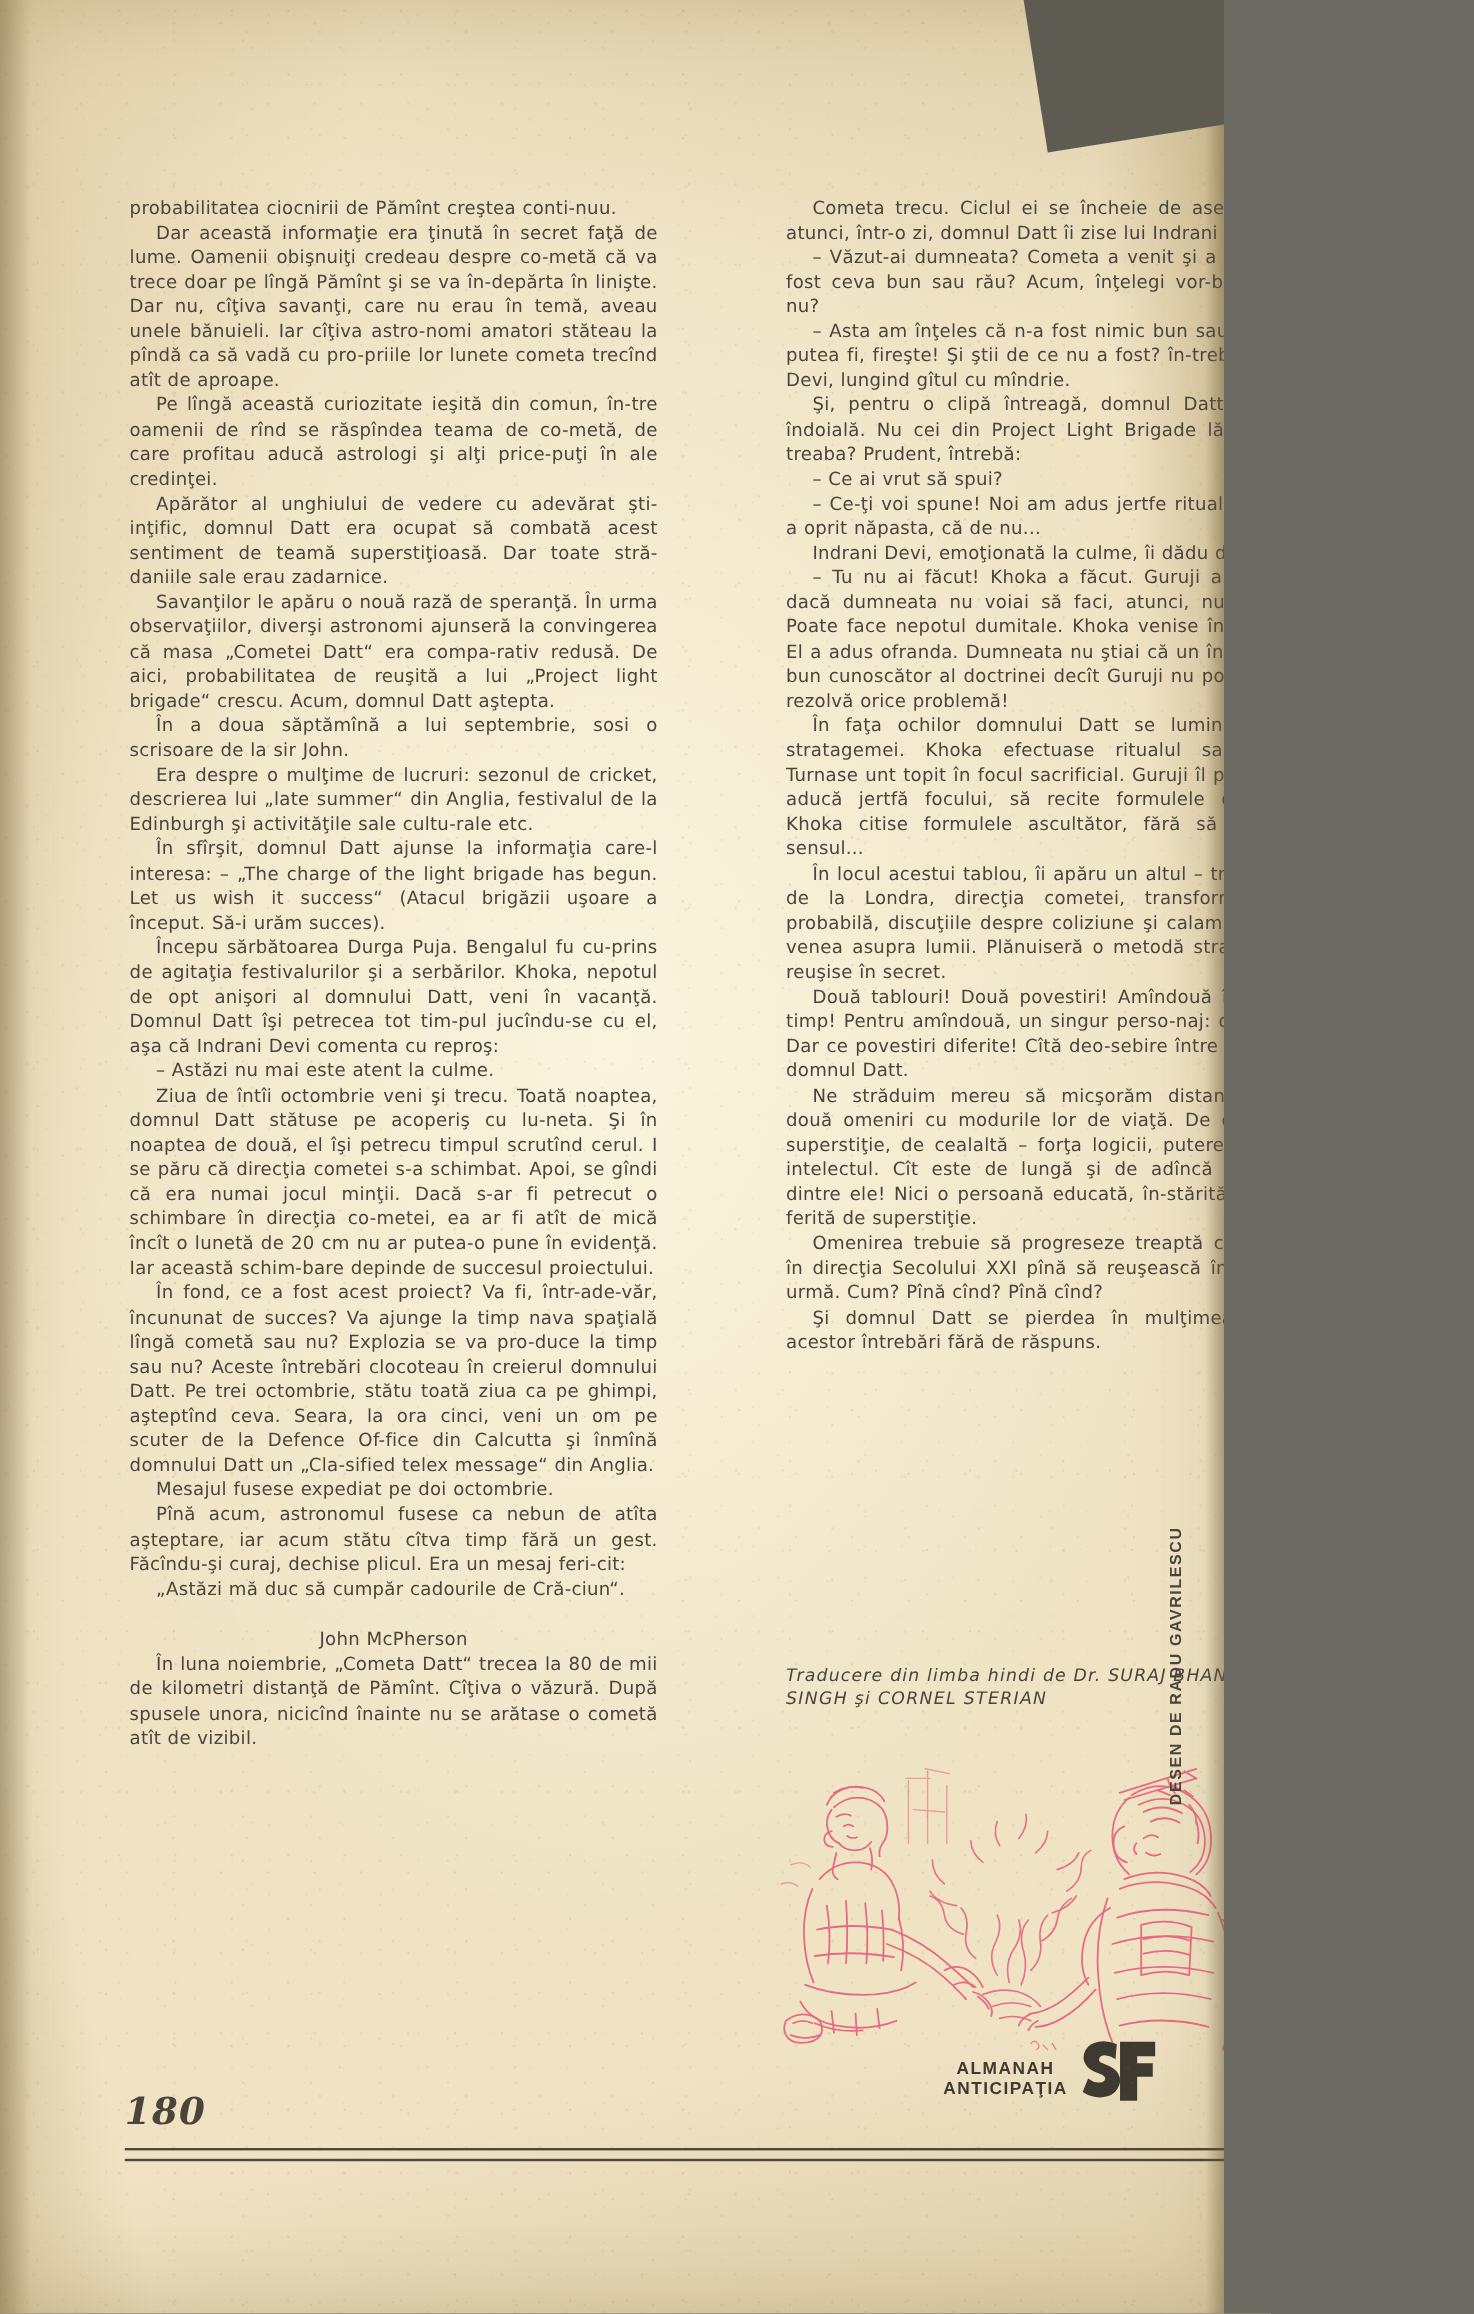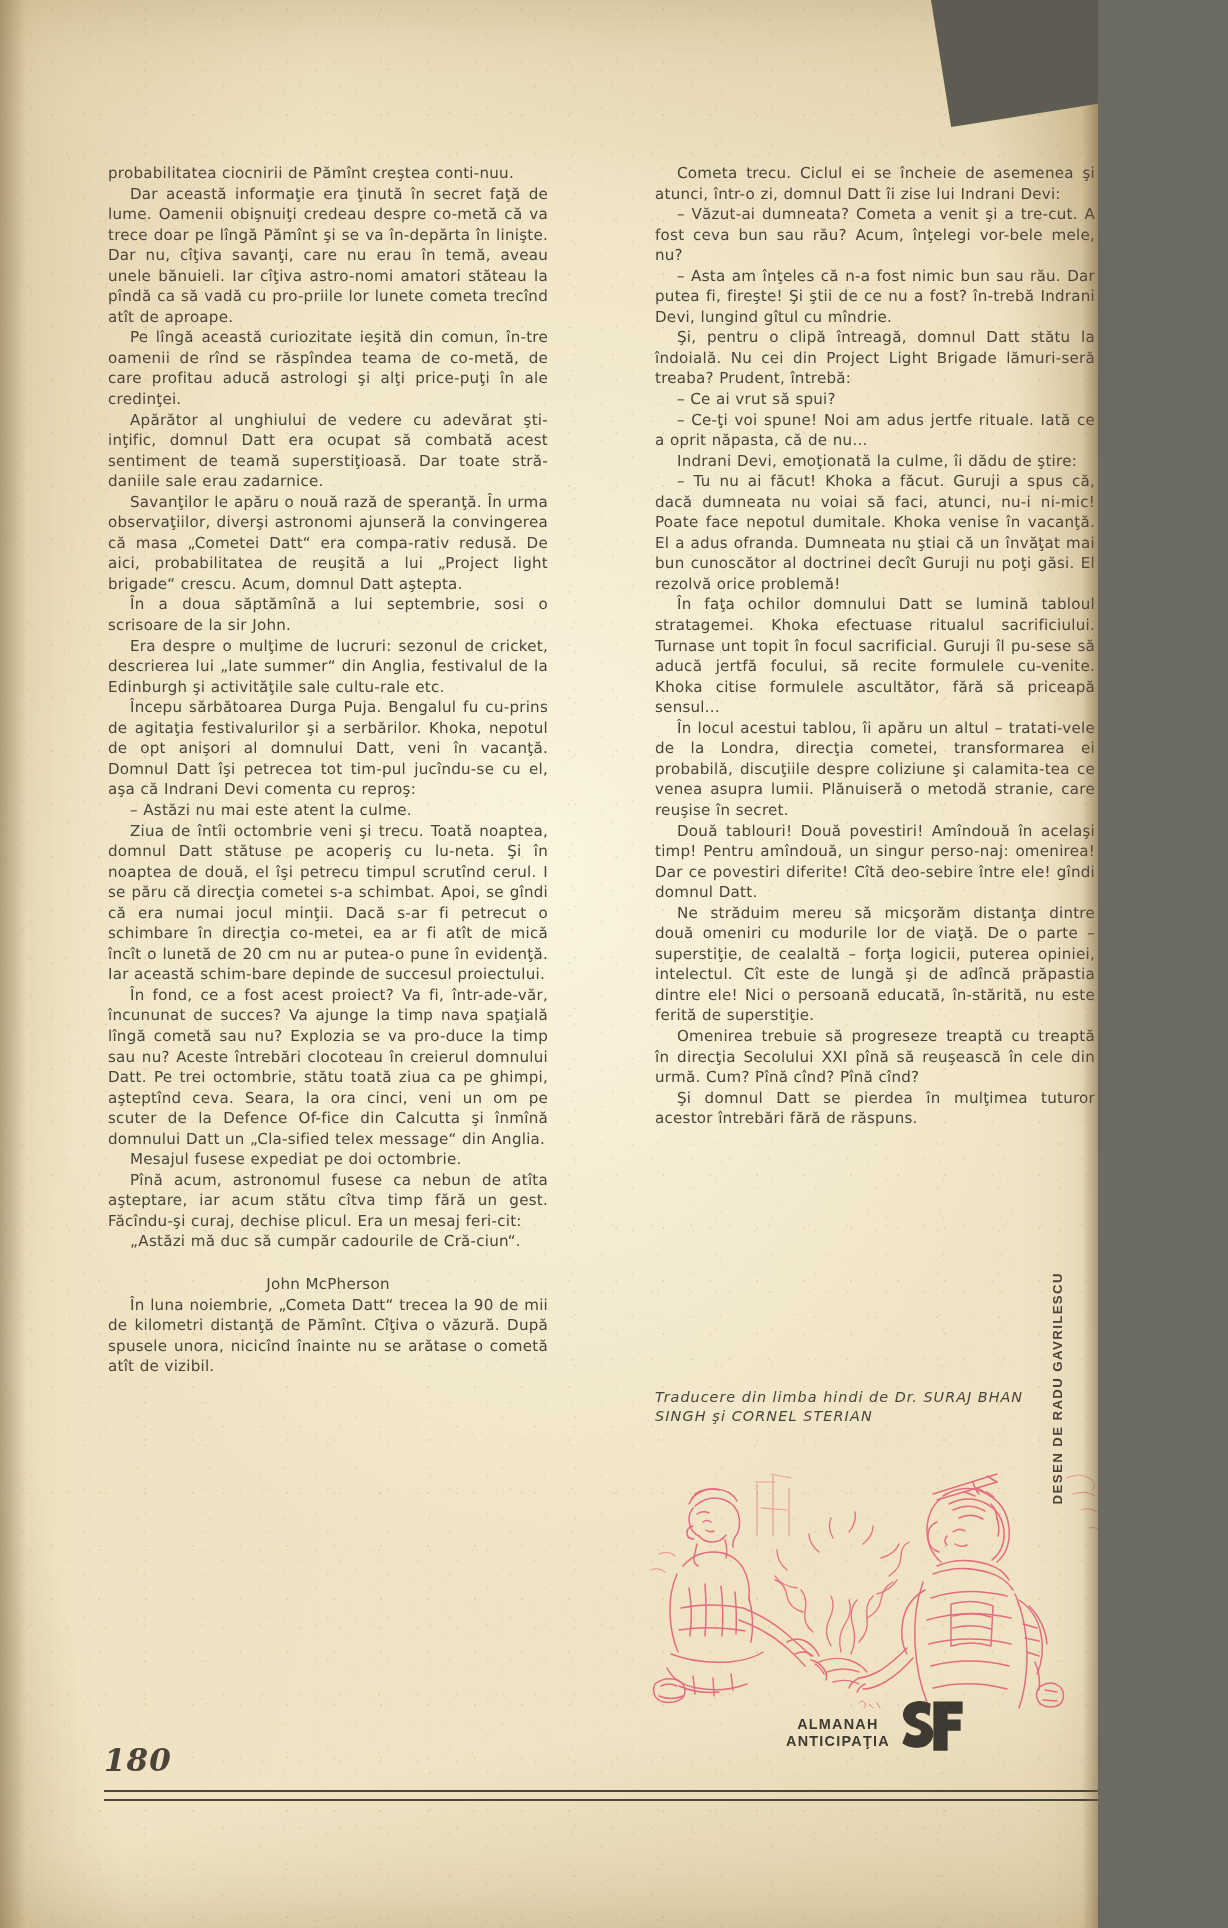--- a/index.html
+++ b/index.html
@@ -7,21 +7,21 @@
     padding: 0;
     background: #6b6b63;
   }
   body {
     font-family: "DejaVu Sans", sans-serif;
   }
 
   
   #page {
     position: relative;
-    width: 1098px;
+    width: 1020px;
     height: 1928px;
     overflow: hidden;
     background: #efe3c4;
     background-image:
       radial-gradient(ellipse 70% 55% at 50% 45%, rgba(255,250,232,0.75) 0%, rgba(255,248,226,0.0) 70%),
       linear-gradient(103deg, rgba(208,186,140,0.45) 0%, rgba(240,225,188,0.1) 22%, rgba(255,250,232,0.0) 45%),
       linear-gradient(190deg, rgba(196,174,126,0.38) 0%, rgba(255,250,230,0) 14%),
       linear-gradient(350deg, rgba(190,168,120,0.40) 0%, rgba(255,250,230,0) 13%),
       linear-gradient(78deg, rgba(186,164,116,0.42) 0%, rgba(255,250,230,0) 9%),
       linear-gradient(265deg, rgba(176,152,104,0.48) 0%, rgba(255,250,230,0) 10%);
@@ -195,29 +195,30 @@
 <div id="page">
 
   <div class="col" id="col-left">
     <p class="noindent">probabilitatea ciocnirii de Pămînt creştea conti-nuu.</p>
     <p>Dar această informaţie era ţinută în secret faţă de lume. Oamenii obişnuiţi credeau despre co-metă că va trece doar pe lîngă Pămînt şi se va în-depărta în linişte. Dar nu, cîţiva savanţi, care nu erau în temă, aveau unele bănuieli. Iar cîţiva astro-nomi amatori stăteau la pîndă ca să vadă cu pro-priile lor lunete cometa trecînd atît de aproape.</p>
     <p>Pe lîngă această curiozitate ieşită din comun, în-tre oamenii de rînd se răspîndea teama de co-metă, de care profitau aducă astrologi şi alţi price-puţi în ale credinţei.</p>
     <p>Apărător al unghiului de vedere cu adevărat şti-inţific, domnul Datt era ocupat să combată acest sentiment de teamă superstiţioasă. Dar toate stră-daniile sale erau zadarnice.</p>
     <p>Savanţilor le apăru o nouă rază de speranţă. În urma observaţiilor, diverşi astronomi ajunseră la convingerea că masa „Cometei Datt“ era compa-rativ redusă. De aici, probabilitatea de reuşită a lui „Project light brigade“ crescu. Acum, domnul Datt aştepta.</p>
     <p>În a doua săptămînă a lui septembrie, sosi o scrisoare de la sir John.</p>
     <p>Era despre o mulţime de lucruri: sezonul de cricket, descrierea lui „late summer“ din Anglia, festivalul de la Edinburgh şi activităţile sale cultu-rale etc.</p>
+    <p>În sfîrşit, domnul Datt ajunse la informaţia care-l interesa: – „The charge of the light brigade has begun. Let us wish it success“ (Atacul brigăzii uşoare a început. Să-i urăm succes).</p>
     <p>Începu sărbătoarea Durga Puja. Bengalul fu cu-prins de agitaţia festivalurilor şi a serbărilor. Khoka, nepotul de opt anişori al domnului Datt, veni în vacanţă. Domnul Datt îşi petrecea tot tim-pul jucîndu-se cu el, aşa că Indrani Devi comenta cu reproş:</p>
     <p>– Astăzi nu mai este atent la culme.</p>
     <p>Ziua de întîi octombrie veni şi trecu. Toată noaptea, domnul Datt stătuse pe acoperiş cu lu-neta. Şi în noaptea de două, el îşi petrecu timpul scrutînd cerul. I se păru că direcţia cometei s-a schimbat. Apoi, se gîndi că era numai jocul minţii. Dacă s-ar fi petrecut o schimbare în direcţia co-metei, ea ar fi atît de mică încît o lunetă de 20 cm nu ar putea-o pune în evidenţă. Iar această schim-bare depinde de succesul proiectului.</p>
     <p>În fond, ce a fost acest proiect? Va fi, într-ade-văr, încununat de succes? Va ajunge la timp nava spaţială lîngă cometă sau nu? Explozia se va pro-duce la timp sau nu? Aceste întrebări clocoteau în creierul domnului Datt. Pe trei octombrie, stătu toată ziua ca pe ghimpi, aşteptînd ceva. Seara, la ora cinci, veni un om pe scuter de la Defence Of-fice din Calcutta şi înmînă domnului Datt un „Cla-sified telex message“ din Anglia.</p>
     <p>Mesajul fusese expediat pe doi octombrie.</p>
     <p>Pînă acum, astronomul fusese ca nebun de atîta aşteptare, iar acum stătu cîtva timp fără un gest. Făcîndu-şi curaj, dechise plicul. Era un mesaj feri-cit:</p>
     <p>„Astăzi mă duc să cumpăr cadourile de Cră-ciun“.</p>
     <p class="sig">John McPherson</p>
-    <p>În luna noiembrie, „Cometa Datt“ trecea la 90 de mii de kilometri distanţă de Pămînt. Cîţiva o văzură. După spusele unora, nicicînd înainte nu se arătase o cometă atît de vizibil.</p>
+    <p>În luna noiembrie, „Cometa Datt“ trecea la 80 de mii de kilometri distanţă de Pămînt. Cîţiva o văzură. După spusele unora, nicicînd înainte nu se arătase o cometă atît de vizibil.</p>
   </div>
 
   <div class="col" id="col-right">
     <p>Cometa trecu. Ciclul ei se încheie de asemenea şi atunci, într-o zi, domnul Datt îi zise lui Indrani Devi:</p>
     <p>– Văzut-ai dumneata? Cometa a venit şi a tre-cut. A fost ceva bun sau rău? Acum, înţelegi vor-bele mele, nu?</p>
     <p>– Asta am înţeles că n-a fost nimic bun sau rău. Dar putea fi, fireşte! Şi ştii de ce nu a fost? în-trebă Indrani Devi, lungind gîtul cu mîndrie.</p>
     <p>Şi, pentru o clipă întreagă, domnul Datt stătu la îndoială. Nu cei din Project Light Brigade lămuri-seră treaba? Prudent, întrebă:</p>
     <p>– Ce ai vrut să spui?</p>
     <p>– Ce-ţi voi spune! Noi am adus jertfe rituale. Iată ce a oprit năpasta, că de nu...</p>
     <p>Indrani Devi, emoţionată la culme, îi dădu de ştire:</p>

